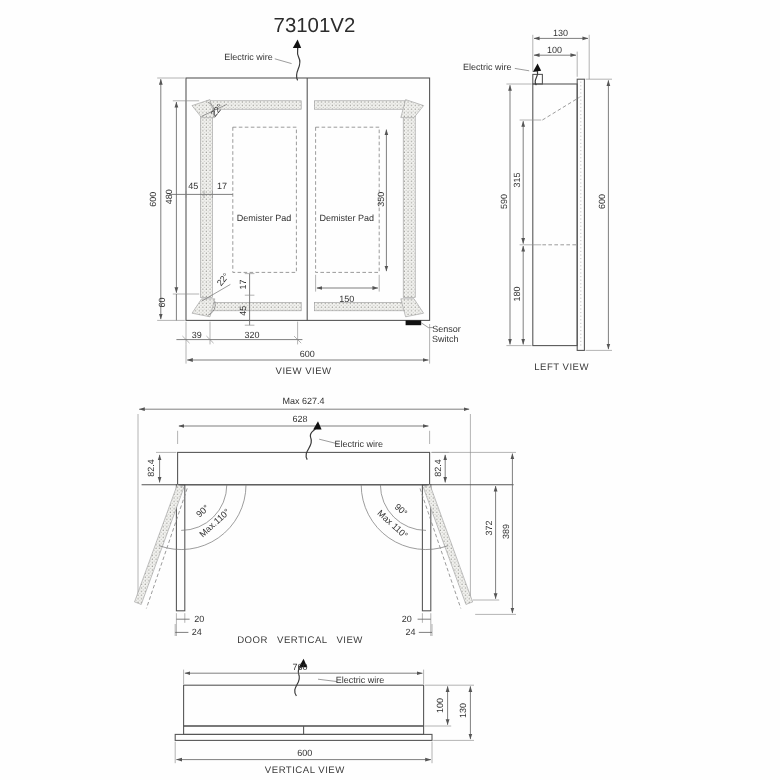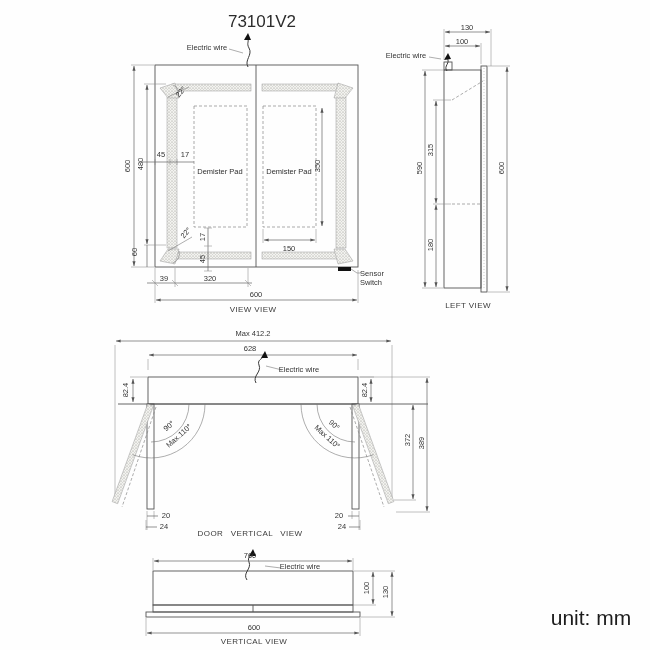--- a/index.html
+++ b/index.html
@@ -7,21 +7,21 @@
          font-family:"Liberation Sans",sans-serif;}
   svg{position:absolute;left:0;top:0;}
   .lbl{position:absolute;font-size:7.5px;color:#333;white-space:nowrap;line-height:1;
        transform:translate(-50%,-50%);}
   .r90{transform:translate(-50%,-50%) rotate(-90deg);}
   .rm50{transform:translate(-50%,-50%) rotate(-50deg);}
   .rm42{transform:translate(-50%,-50%) rotate(-42deg);}
   .rp42{transform:translate(-50%,-50%) rotate(42deg);}
   .cap{font-size:8px;color:#3a3a3a;letter-spacing:.4px;}
   .capw{word-spacing:5px;}
-  .pad{font-size:7.5px;color:#2f2f2f;}
+  .pad{font-size:7.5px;color:#2f2f2f;margin-top:10px;}
   .title{font-size:17px;color:#2c2c2c;}
   .unit{font-size:21px;color:#1c1c1c;}
   .ln{stroke:#555;stroke-width:.9;fill:none;}
   .thin{stroke:#777;stroke-width:.6;fill:none;}
   .ext{stroke:#8d8d8d;stroke-width:.55;fill:none;}
   .dim{stroke:#666;stroke-width:.7;fill:none;marker-start:url(#ma);marker-end:url(#ma);}
   .seg{stroke:#666;stroke-width:.7;fill:none;}
   .dash{stroke:#888;stroke-width:.7;fill:none;stroke-dasharray:3,2;}
   .dot{stroke:#999;stroke-width:.5;fill:none;stroke-dasharray:1,2;}
   .stip{fill:url(#stipple);stroke:#9a9a9a;stroke-width:.5;}
@@ -214,21 +214,20 @@
       <line class="ext" x1="361" y1="617" x2="395" y2="617"></line>
       <line class="dim" x1="392" y1="572" x2="392" y2="616"></line>
       <line class="ext" x1="146" y1="618" x2="146" y2="636"></line>
       <line class="ext" x1="360" y1="618" x2="360" y2="636"></line>
       <line class="dim" x1="147" y1="633" x2="359" y2="633"></line>
     </g>
   </g>
 </svg>
 
 <span class="lbl title" style="left:262px;top:21px">73101V2</span>
-<span class="lbl unit" style="left:591px;top:617px">unit: mm</span>
 
 <span class="lbl" style="left:207px;top:48px">Electric wire</span>
 <span class="lbl r90" style="left:128px;top:166px">600</span>
 <span class="lbl r90" style="left:141px;top:164px">480</span>
 <span class="lbl r90" style="left:135px;top:252px">60</span>
 <span class="lbl" style="left:161px;top:155px">45</span>
 <span class="lbl" style="left:185px;top:155px">17</span>
 <span class="lbl rm50" style="left:181px;top:92px">22°</span>
 <span class="lbl rm50" style="left:186px;top:233px">22°</span>
 <span class="lbl r90" style="left:203px;top:237px">17</span>
@@ -246,21 +245,21 @@
 
 <span class="lbl" style="left:406px;top:56px">Electric wire</span>
 <span class="lbl" style="left:467px;top:28px">130</span>
 <span class="lbl" style="left:462px;top:42px">100</span>
 <span class="lbl r90" style="left:420px;top:168px">590</span>
 <span class="lbl r90" style="left:431px;top:150px">315</span>
 <span class="lbl r90" style="left:431px;top:245px">180</span>
 <span class="lbl r90" style="left:502px;top:168px">600</span>
 <span class="lbl cap" style="left:468px;top:306px">LEFT VIEW</span>
 
-<span class="lbl" style="left:253px;top:334px">Max 412.2</span>
+<span class="lbl" style="left:253px;top:334px">Max 627.4</span>
 <span class="lbl" style="left:250px;top:349px">628</span>
 <span class="lbl r90" style="left:126px;top:390px">82.4</span>
 <span class="lbl r90" style="left:365px;top:390px">82.4</span>
 <span class="lbl" style="left:299px;top:370px">Electric wire</span>
 <span class="lbl rm42" style="left:169px;top:426px">90°</span>
 <span class="lbl rm42" style="left:179px;top:436px">Max.110°</span>
 <span class="lbl rp42" style="left:334px;top:425px">90°</span>
 <span class="lbl rp42" style="left:327px;top:437px">Max 110°</span>
 <span class="lbl r90" style="left:408px;top:440px">372</span>
 <span class="lbl r90" style="left:422px;top:443px">389</span>

